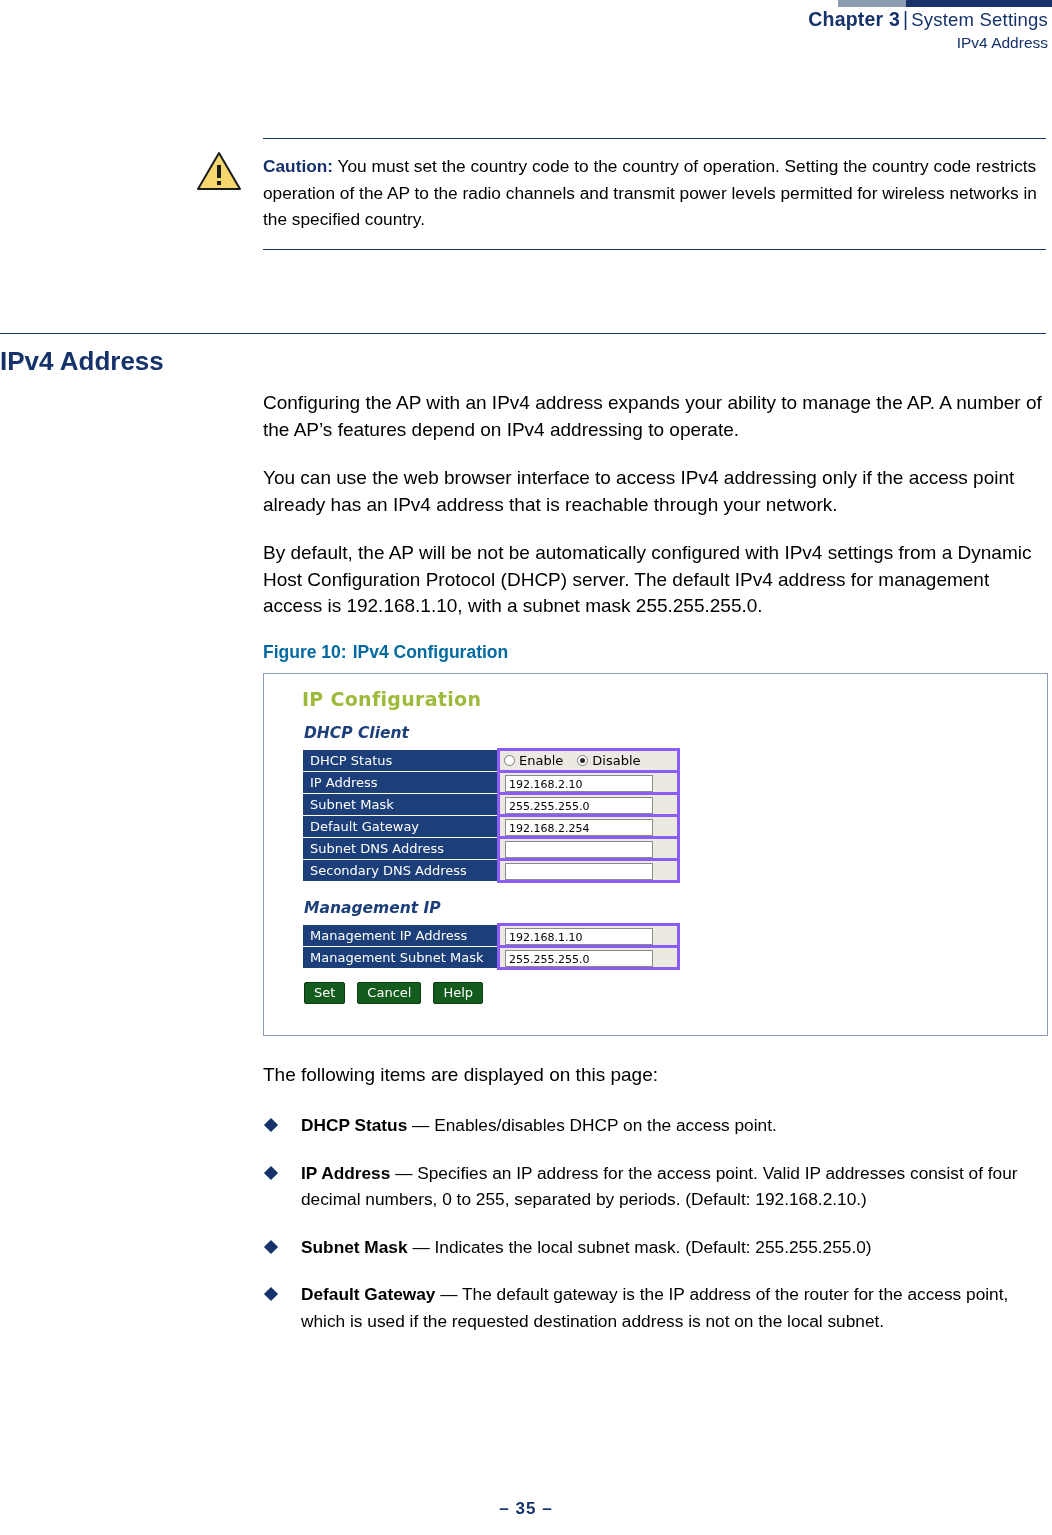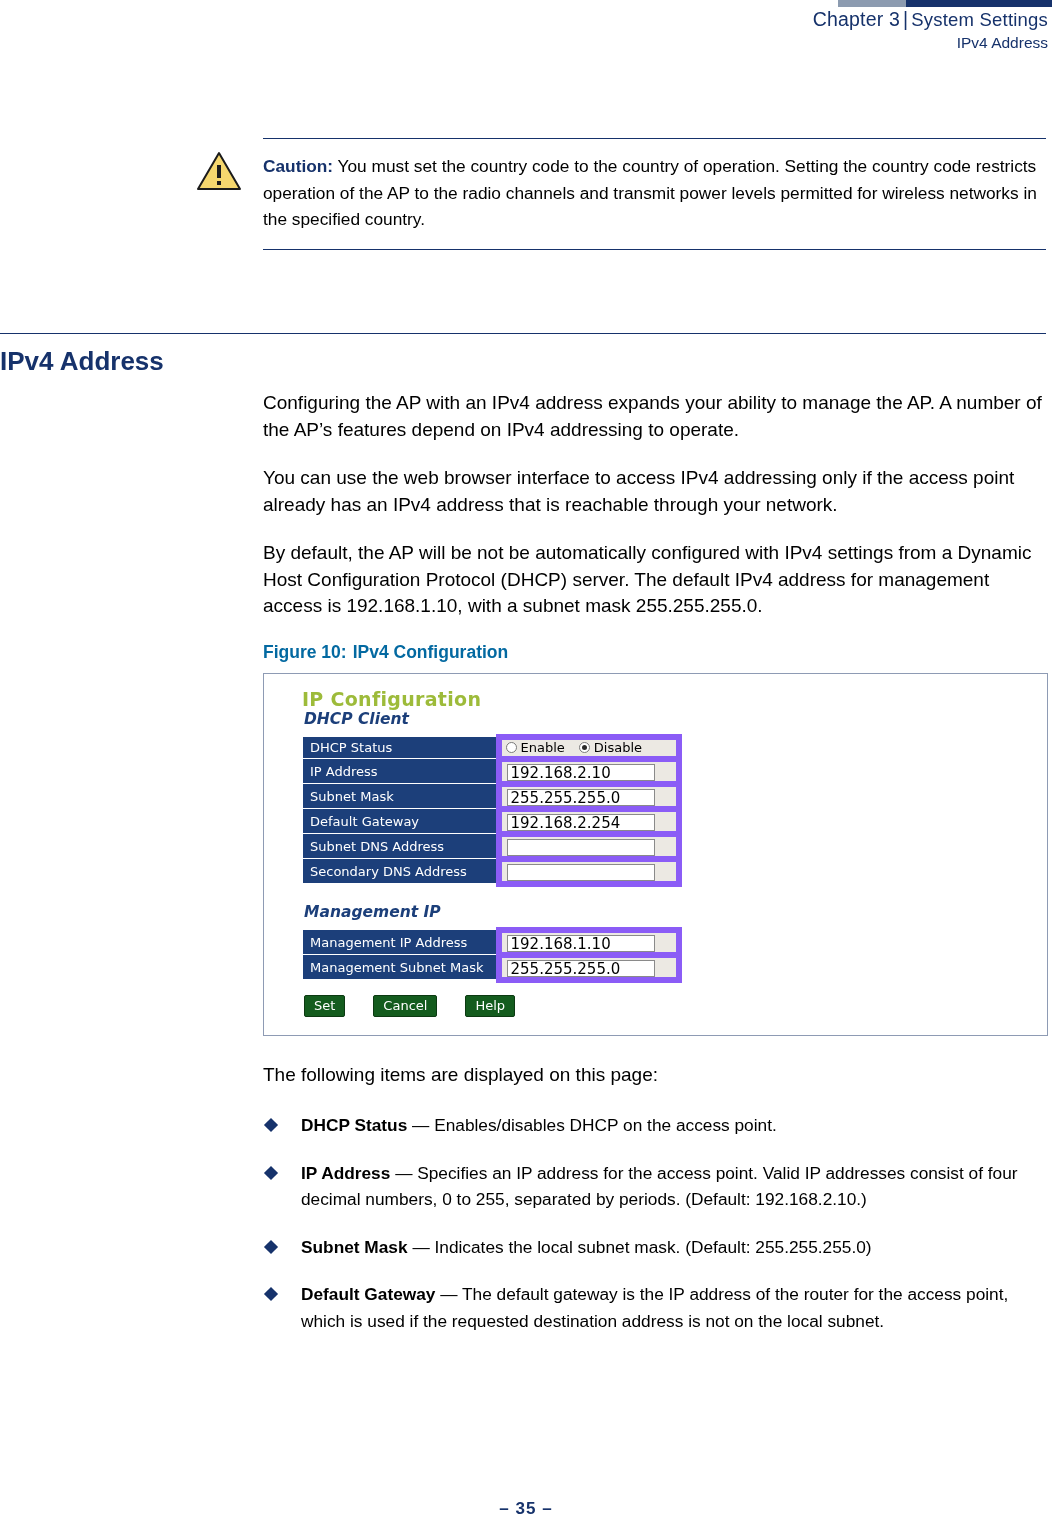--- a/index.html
+++ b/index.html
@@ -44,21 +44,21 @@
     position: absolute;
     top: 8px;
     right: 4px;
     font-size: 19.5px;
     color: #16326b;
     font-weight: bold;
     letter-spacing: 0.2px;
     white-space: nowrap;
   }
   .hdr-chapter .chapter-label {
-    font-weight: normal;
+    font-weight: bold;
     margin-left: 10px;
   }
   .hdr-chapter .sep {
     font-weight: normal;
     color: #16326b;
     padding: 0 3px;
   }
   .hdr-chapter .section-label {
     font-weight: normal;
     font-size: 18.5px;
@@ -159,20 +159,21 @@
     left: 38px;
     top: 14px;
     width: 420px;
     font-family: "DejaVu Sans", sans-serif;
   }
   .ss-title {
     font-size: 19px;
     color: #9dbb3a;
     font-weight: bold;
     letter-spacing: 0.3px;
+    margin-bottom: 14px;
   }
   .ss-sec {
     font-size: 15.5px;
     font-weight: bold;
     color: #1c3f7a;
     margin: 0 0 6px 2px;
     font-style: italic;
   }
   .ss-table {
     border-collapse: collapse;
@@ -191,31 +192,31 @@
     padding-left: 7px !important;
     border: 1px solid #ffffff;
     box-sizing: border-box;
     white-space: nowrap;
   }
   .ss-val {
     width: 180px;
     height: 22px;
     background: #ece9e3;
     padding-left: 5px !important;
-    border: 6px solid #8b5cf6;
+    border: 3px solid #8b5cf6;
     box-sizing: border-box;
   }
   .ss-input {
     display: inline-block;
     width: 148px;
     height: 17px;
     line-height: 17px;
     background: #ffffff;
     border: 1px solid #8a8a8a;
-    font-size: 15px;
+    font-size: 11px;
     color: #000;
     padding-left: 3px;
     box-sizing: border-box;
     vertical-align: middle;
   }
   .ss-radios {
     font-size: 13px;
     color: #000;
     white-space: nowrap;
     padding-left: 4px !important;
@@ -249,21 +250,21 @@
     margin-top: 12px;
     margin-left: 2px;
   }
   .ss-btn {
     display: inline-block;
     background: #1b5e20;
     background: #145c1e;
     color: #ffffff;
     font-size: 13px;
     padding: 2px 9px 3px 9px;
-    margin-right: 28px;
+    margin-right: 12px;
     border: 1px solid #0c3a12;
     border-radius: 2px;
   }
 
   
   .bullets {
     margin-top: 26px;
   }
   .bullet-row {
     position: relative;

